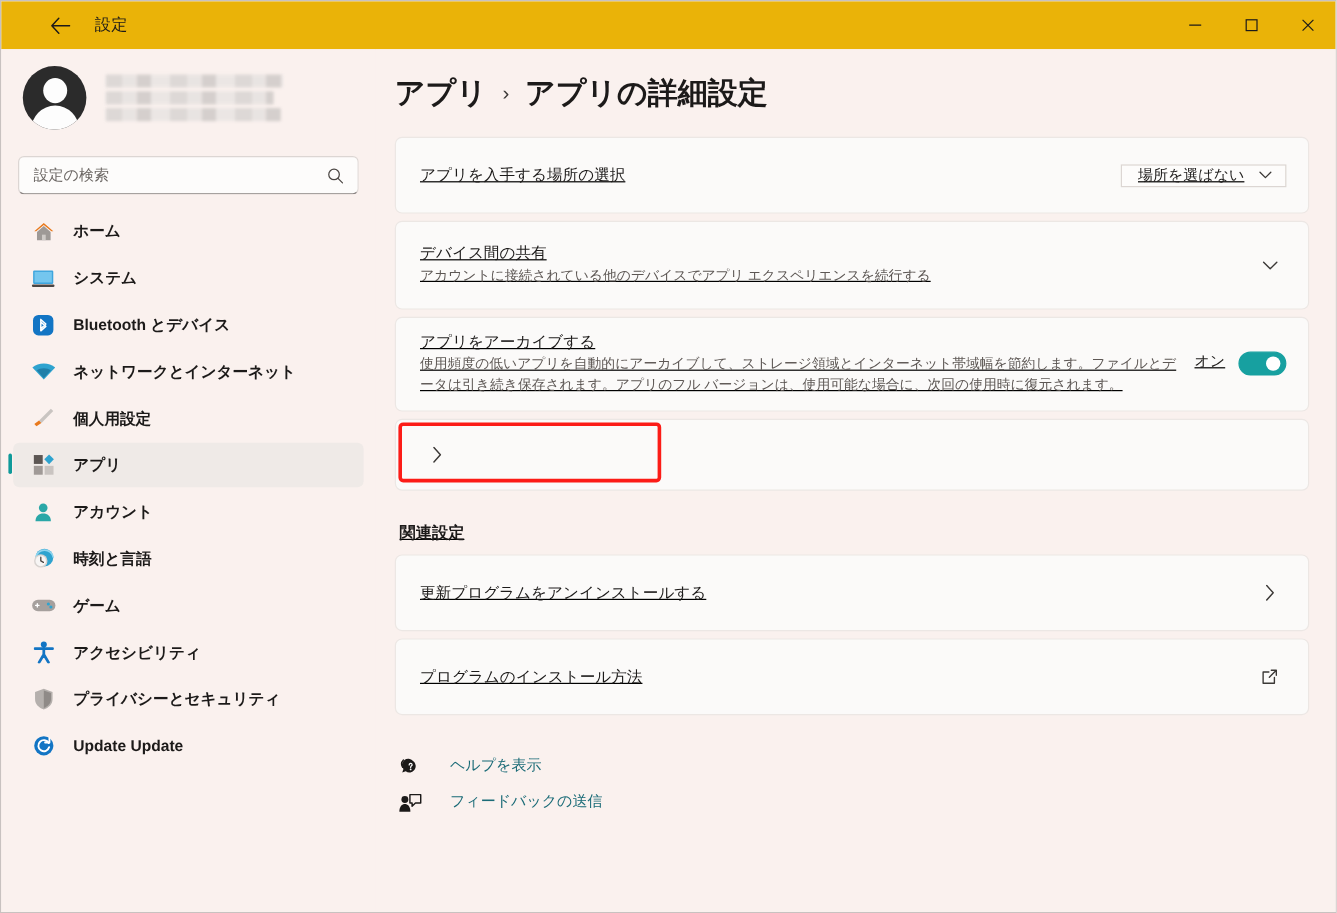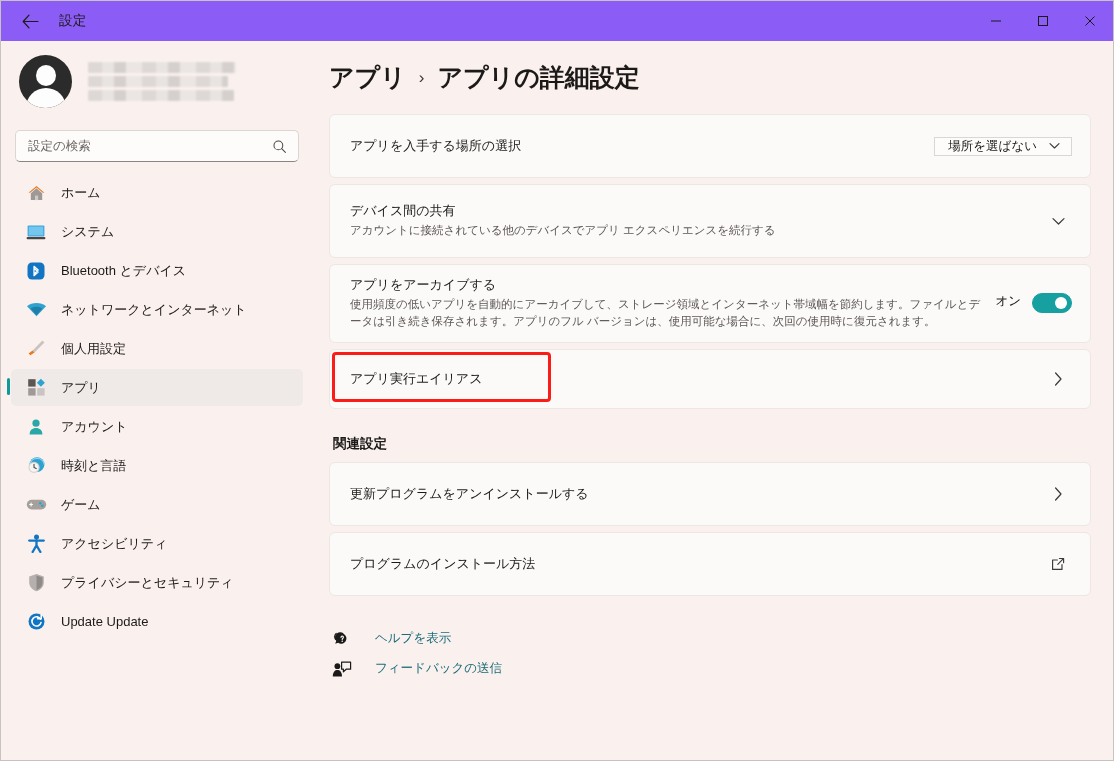--- a/index.html
+++ b/index.html
@@ -26,21 +26,22 @@
   }
 
   
   .titlebar {
     position: absolute;
     top: 0; left: 0;
     width: 100%;
     height: 40px;
     display: flex;
     align-items: center;
-    background: #8b5cf6;
+    background: #eab308;
+    padding-left: 20px;
   }
   .back-btn {
     width: 38px; height: 32px;
     margin-left: 10px;
     display: flex; align-items: center; justify-content: center;
     border-radius: 5px;
     cursor: pointer;
   }
   .back-btn svg { display:block; }
   .title-text {
@@ -138,21 +139,21 @@
     outline: none;
     background: transparent;
     font-family: inherit;
     font-size: 12.5px;
     color: #1c1a19;
     padding: 0 10px 0 12px;
   }
   .searchbox input::placeholder { color: #6b6663; }
   .search-icon { padding-right: 11px; display: flex; }
 
-  .navlist { margin-top: 2px; }
+  .navlist { margin-top: 2px; font-weight: bold; }
   .navitem {
     position: relative;
     display: flex;
     align-items: center;
     height: 37px;
     margin: 2px 10px;
     padding-left: 14px;
     border-radius: 5px;
     cursor: pointer;
   }
@@ -194,21 +195,21 @@
     gap: 13px;
     padding: 20px 0 0 16px;
     font-size: 25px;
     font-weight: bold;
     color: #1c1a19;
   }
   .crumb-link { cursor: pointer; }
   .crumb-sep { font-size: 17px; font-weight: normal; color: #3b3836; }
   .crumb-current { }
 
-  .cards { padding: 20px 24px 0 16px; }
+  .cards { padding: 20px 24px 0 16px; text-decoration: underline; }
 
   .card {
     background: #fbfaf9;
     border: 1px solid #ece7e4;
     border-radius: 6px;
     margin-bottom: 6px;
     display: flex;
     align-items: center;
     padding: 0 18px 0 20px;
     position: relative;
@@ -557,23 +558,20 @@
         </div>
         <div class="toggle-wrap">
           <span class="toggle-label">オン</span>
           <div class="toggle">
             <div class="knob"></div>
           </div>
         </div>
       </div>
 
       <div class="card card-h60 clickable">
-        <div class="card-text">
-          <div class="card-title">アプリ実行エイリアス</div>
-        </div>
         <div class="chev-right">
           <svg width="9" height="14" viewBox="0 0 9 14">
             <path d="M1.6 1 L7 7 L1.6 13" fill="none" stroke="#3b3836" stroke-width="1.2" stroke-linecap="round" stroke-linejoin="round"></path>
           </svg>
         </div>
       </div>
 
       <div class="section-head">関連設定</div>
 
       <div class="card card-h65 clickable">

